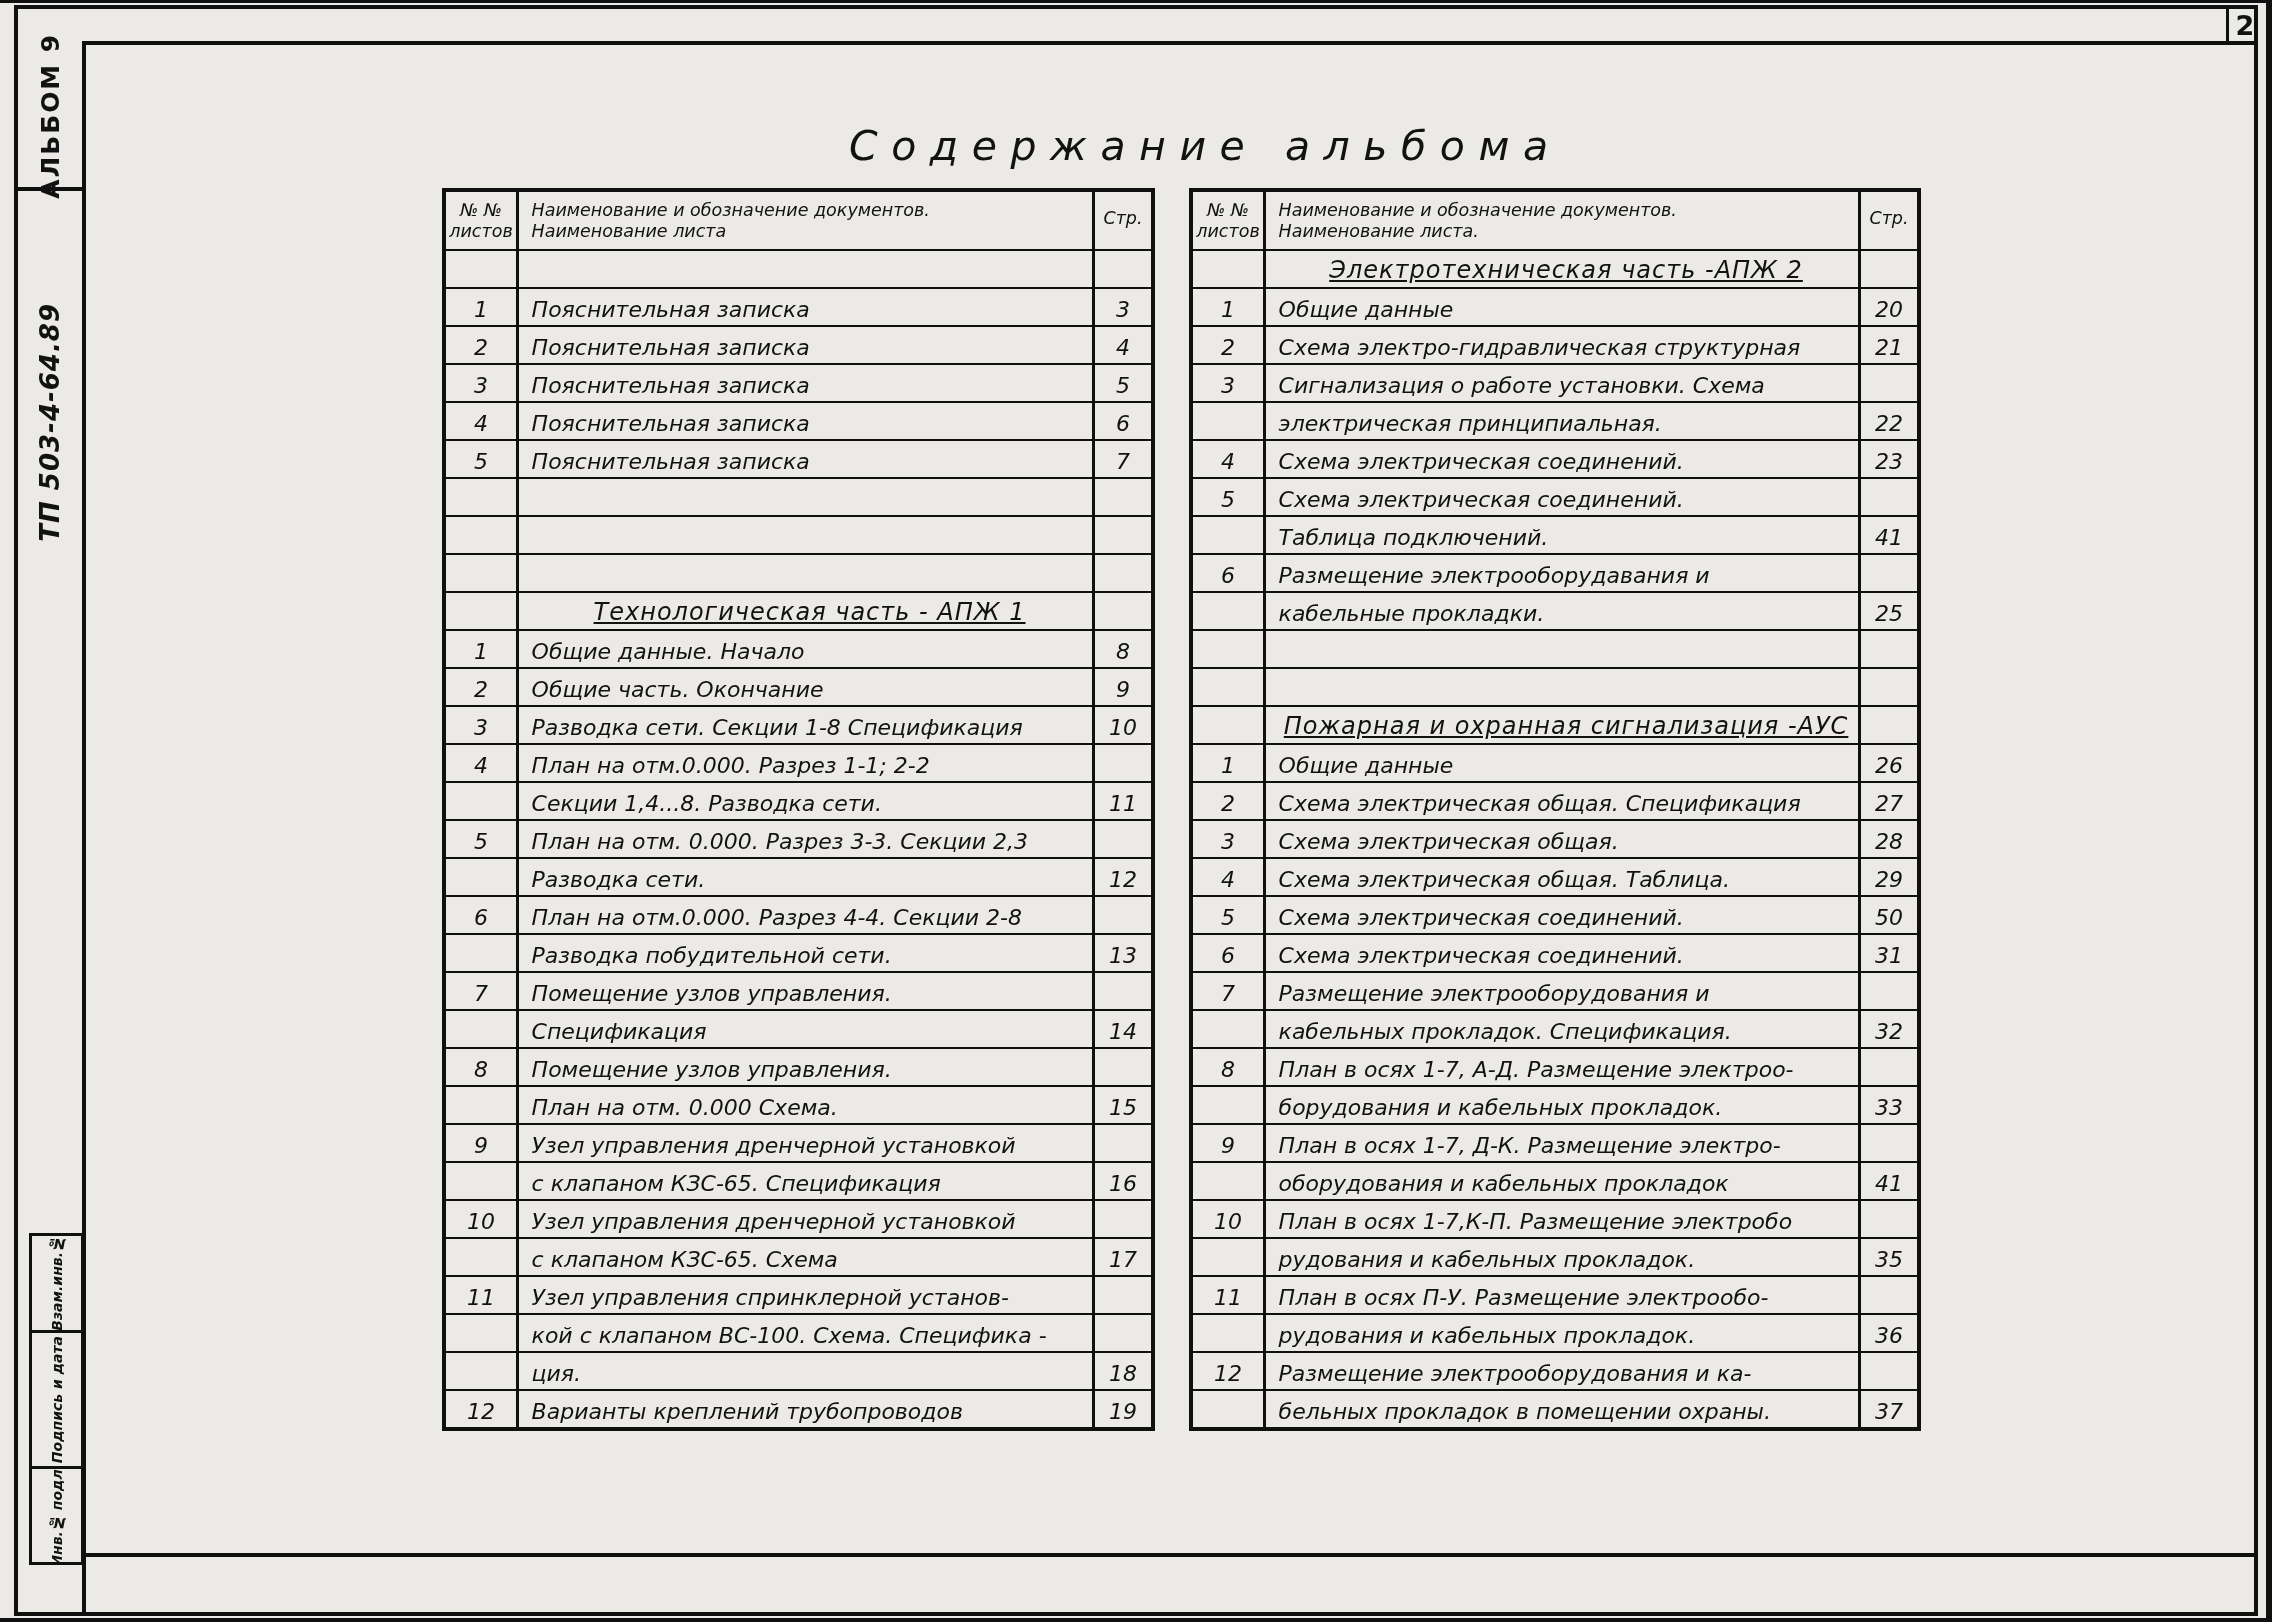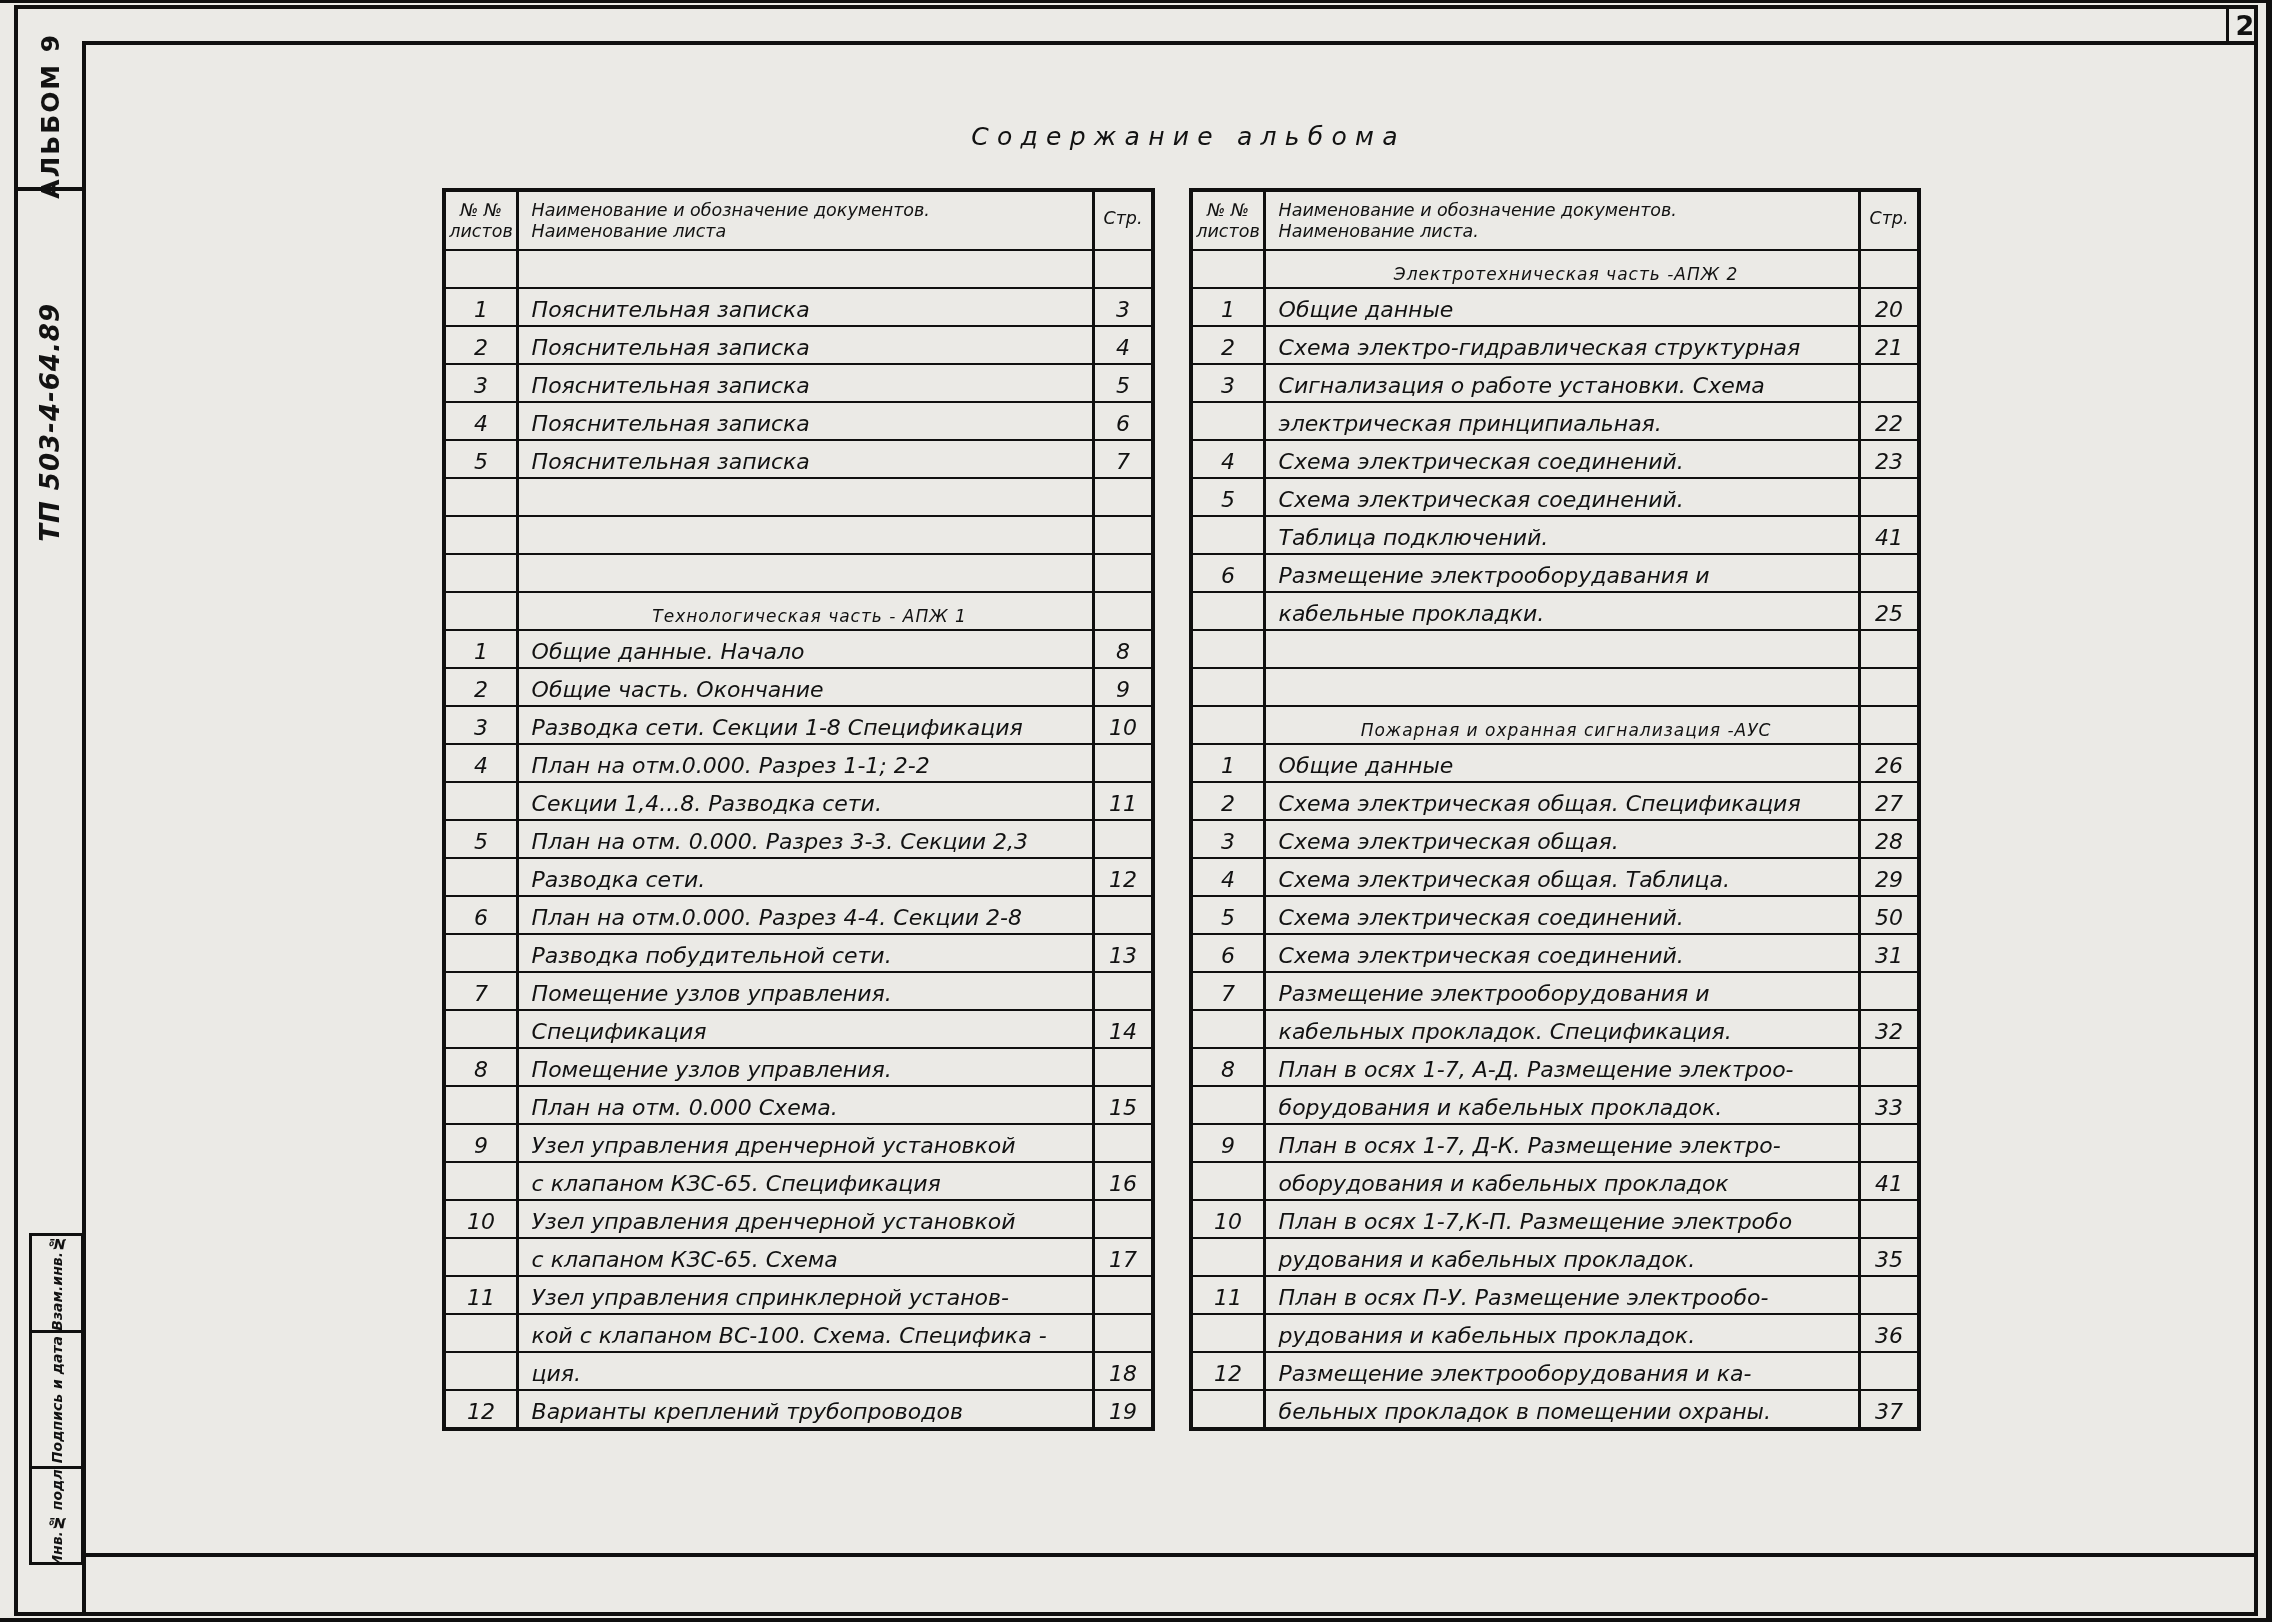--- a/index.html
+++ b/index.html
@@ -29,40 +29,40 @@
   .code-box{left:18px;top:272px;width:64px;height:301px;display:flex;align-items:center;justify-content:center;}
   .code-box .vtext{font-size:26px;font-weight:bold;font-style:italic;letter-spacing:1px;}
   
   .stamp{left:29px;top:1233px;width:49px;height:326px;border:3.4px solid #101010;display:flex;flex-direction:column;}
   .stamp-cell{display:flex;align-items:center;justify-content:center;overflow:hidden;}
   .stamp-cell .vtext{font-size:14px;font-style:italic;font-weight:bold;}
   .stamp-cell.s1{flex:0 0 94px;}
   .stamp-cell.s2{flex:0 0 133px;border-top:3.4px solid #101010;}
   .stamp-cell.s3{flex:1;border-top:3.4px solid #101010;}
   
-  .title{left:849px;top:122px;width:679px;text-align:center;font-size:25px;font-style:italic;
+  .title{left:849px;top:122px;width:679px;text-align:center;font-size:41px;font-style:italic;
     letter-spacing:0.33em;white-space:nowrap;}
   
   .ctable{position:absolute;top:188px;border:4.4px solid #101010;background:transparent;}
   .ctable.left{left:442px;width:705px;}
   .ctable.right{left:1189px;width:724px;}
   .t-row{display:flex;height:38px;border-top:2.9px solid #101010;box-sizing:border-box;}
   .t-row.header{height:57px;border-top:none;}
   .c{display:flex;align-items:flex-end;padding-bottom:2.9px;font-size:22px;font-style:italic;
      overflow:hidden;white-space:nowrap;box-sizing:border-box;}
   .c.num{flex:0 0 73px;border-right:3.4px solid #101010;justify-content:center;}
   .c.page{flex:0 0 59px;border-left:3.4px solid #101010;justify-content:center;}
   .c.name{flex:1;padding-left:12.6px;padding-right:3.9px;}
   
   .t-row.header .c{flex-direction:column;align-items:flex-start;justify-content:center;
      font-size:17.5px;line-height:1.2;padding-bottom:0;}
   .t-row.header .c.num{align-items:center;}
   .t-row.header .c.page{align-items:center;justify-content:flex-end;padding-bottom:20px;}
   
-  .type-section .c.name{justify-content:center;padding-left:12px;font-size:17px;letter-spacing:1px;}
+  .type-section .c.name{justify-content:center;padding-left:12px;font-size:24px;letter-spacing:1px;text-decoration:underline;}
   .type-cont .c.name{}
 </style>
 </head>
 <body>
 
 <div class="paper">
 
   <div class="abs ink edge-top"></div>
   <div class="abs ink edge-right"></div>
   <div class="abs ink edge-bottom"></div>

